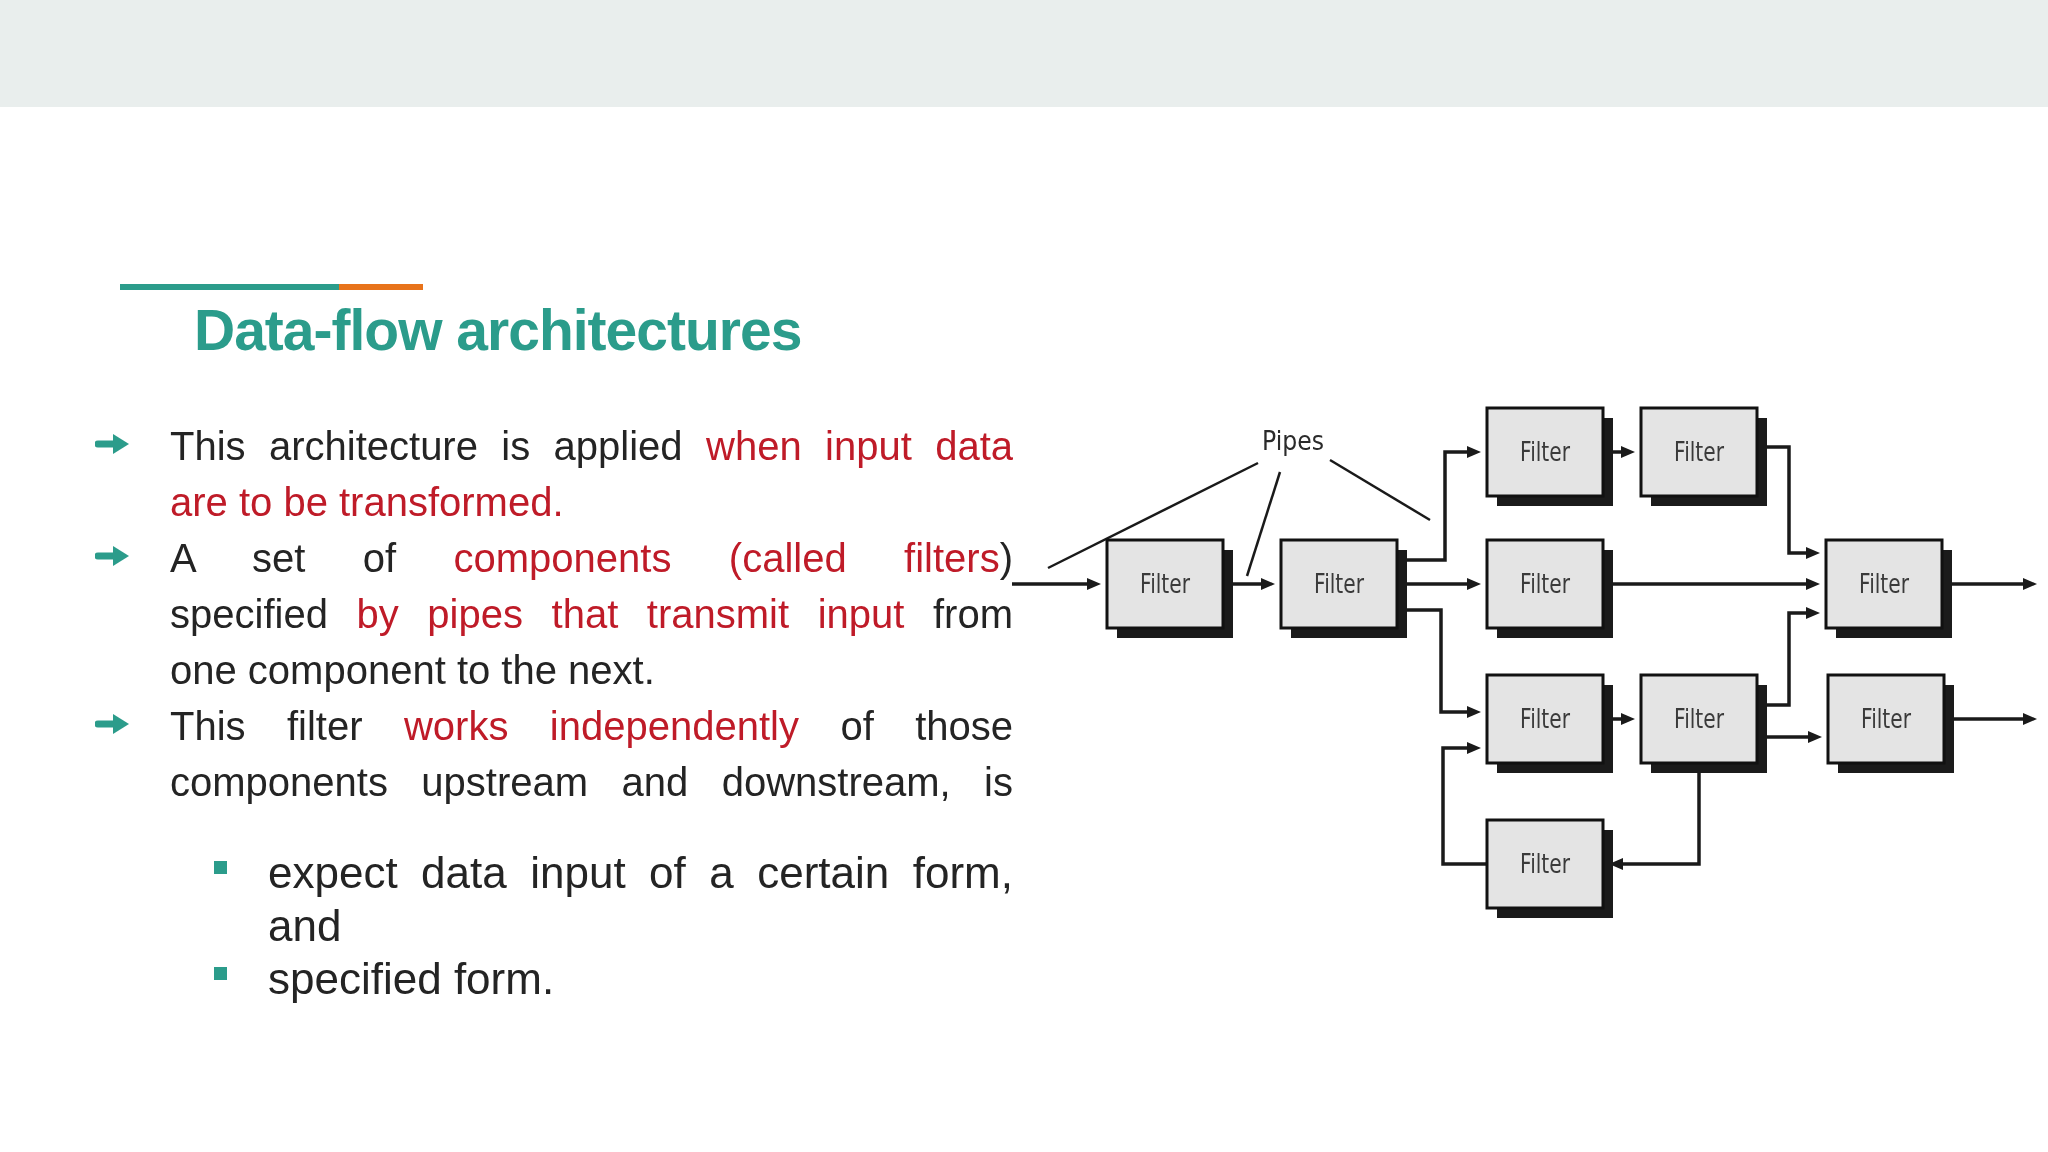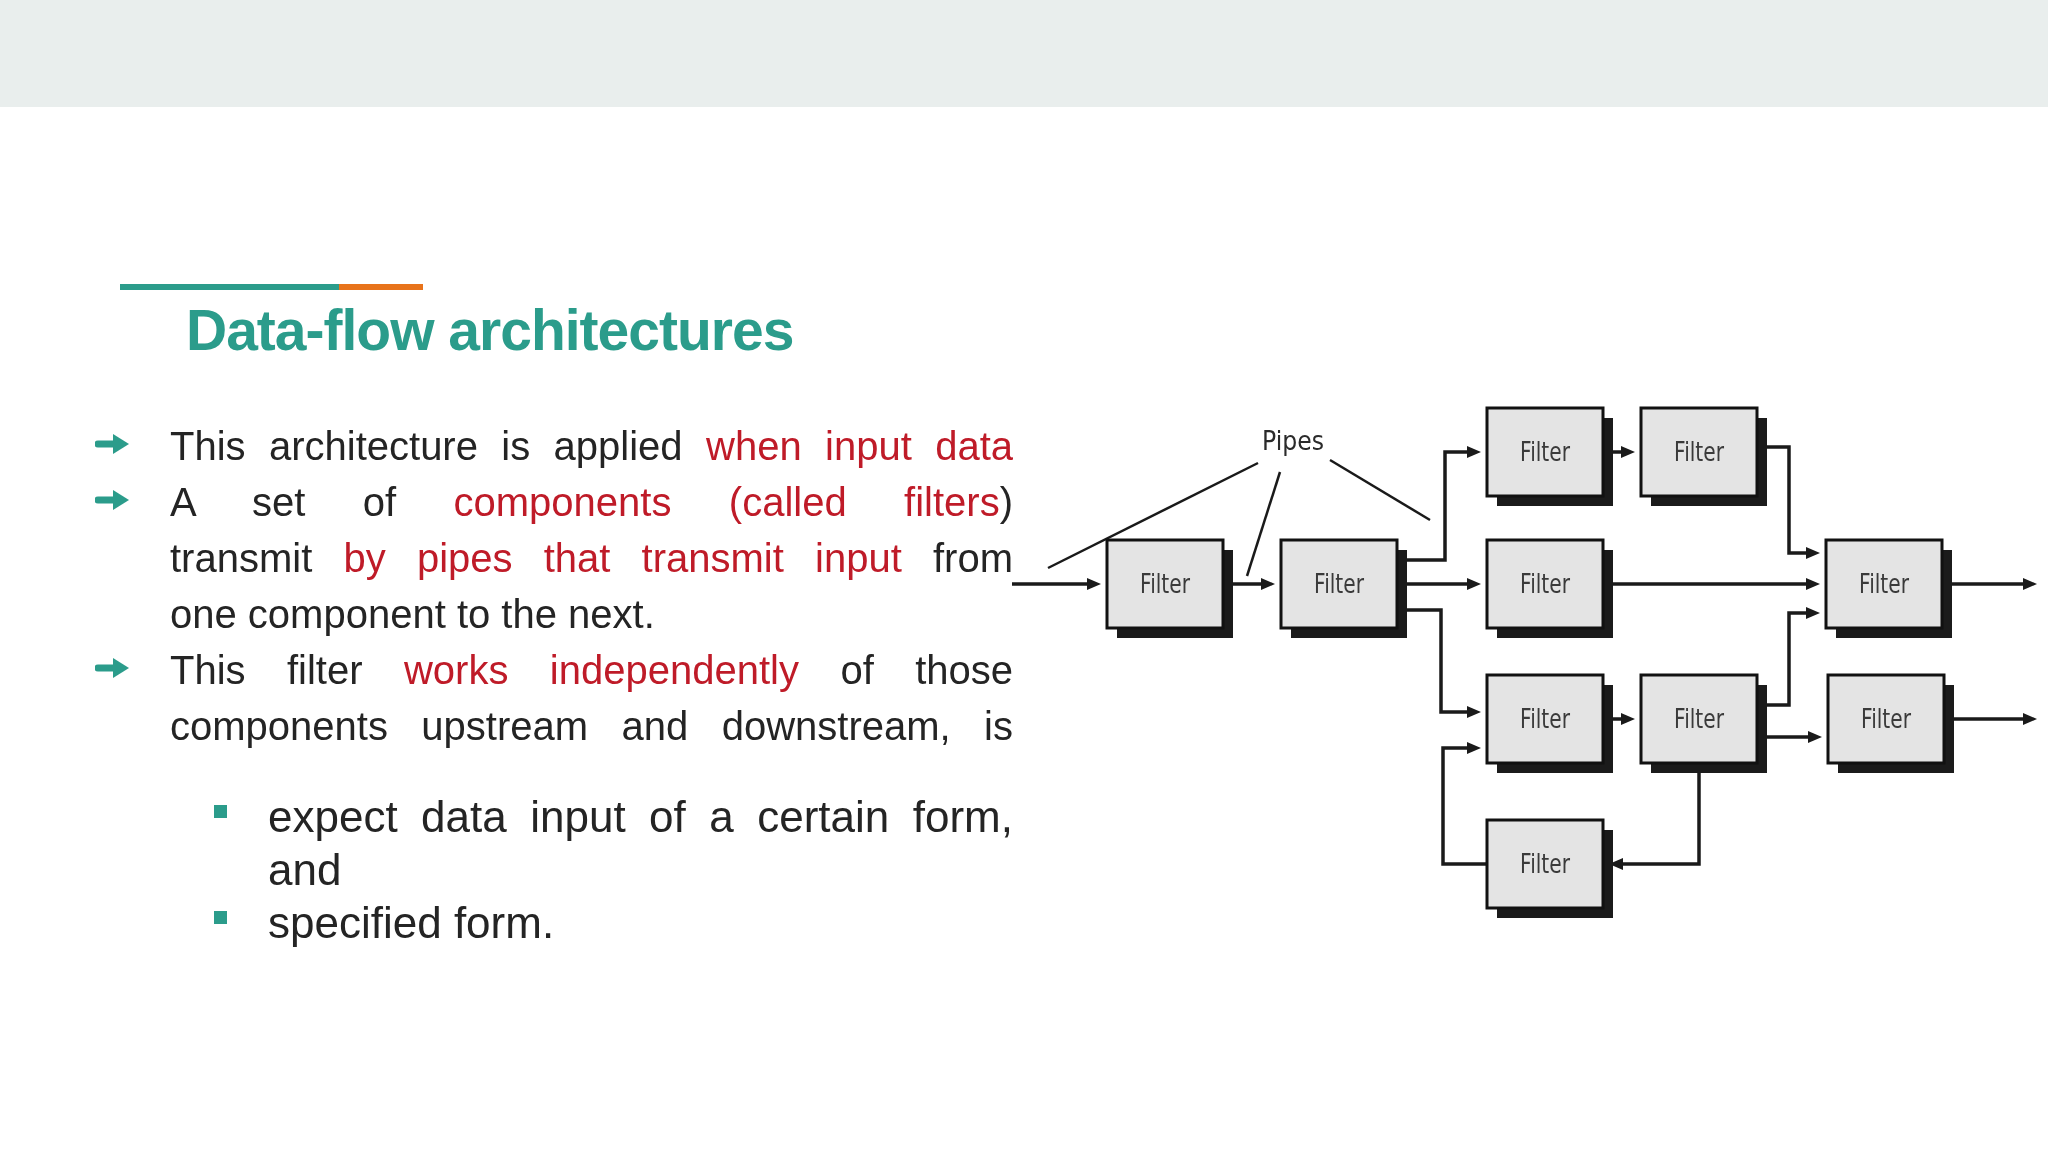--- a/index.html
+++ b/index.html
@@ -2,21 +2,21 @@
 <html><head>
 <meta charset="utf-8">
 <style>
   html,body{margin:0;padding:0;background:#ffffff;width:2048px;height:1152px;overflow:hidden;
     font-family:"Liberation Sans","DejaVu Sans",sans-serif;}
   .slide{position:relative;width:2048px;height:1152px;background:#ffffff;}
   .top-band{position:absolute;left:0;top:0;width:2048px;height:107px;background:#e9eeed;}
   .accent-rule{position:absolute;left:120px;top:284px;height:6px;width:303px;font-size:0;}
   .accent-rule .seg-teal{display:inline-block;width:219px;height:6px;background:#2b9c8b;}
   .accent-rule .seg-orange{display:inline-block;width:84px;height:6px;background:#e8731a;}
-  .title{position:absolute;left:186px;top:297px;margin:0;font-size:57px;font-weight:bold;
+  .title{position:absolute;left:194px;top:297px;margin:0;font-size:57px;font-weight:bold;
     letter-spacing:-1px;color:#2b9c8b;white-space:nowrap;}
   .bullets{position:absolute;left:95px;top:418px;width:918px;}
   .bullet-row{display:flex;align-items:flex-start;justify-content:center;}
   .bullet-row.gap{}
   .marker-cell{width:75px;flex:0 0 75px;padding-top:14px;}
   .bullet-text{flex:1;font-size:40px;line-height:56px;color:#242424;}
   .line{text-align:justify;text-align-last:justify;}
   .line.last{text-align-last:left;}
   .red{color:#bf1b28;}
   .subs{margin-top:36px;padding-left:119px;}
@@ -45,30 +45,31 @@
   <h1 class="title">Data-flow architectures</h1>
 
   <div class="bullets" id="bullets">
       <div class="bullet-row">
         <div class="marker-cell"><svg width="36" height="24" viewBox="0 0 36 24">
             <path d="M3 12 H22" stroke="#2b9c8b" stroke-width="7" stroke-linecap="round" fill="none"></path>
             <path d="M18 2 L34 12 L18 22 Z" fill="#2b9c8b"></path>
           </svg></div>
         <div class="bullet-text">
           <div class="line"><span>This architecture is applied </span><span class="red">when input data</span></div>
+          <div class="line last"><span class="red">are to be transformed.</span></div>
         </div>
       </div>
       <div class="bullet-row gap">
         <div class="marker-cell"><svg width="36" height="24" viewBox="0 0 36 24">
             <path d="M3 12 H22" stroke="#2b9c8b" stroke-width="7" stroke-linecap="round" fill="none"></path>
             <path d="M18 2 L34 12 L18 22 Z" fill="#2b9c8b"></path>
           </svg></div>
         <div class="bullet-text">
           <div class="line"><span>A set of </span><span class="red">components (called filters</span><span>)</span></div>
-          <div class="line"><span>transmit </span><span class="red">by pipes that transmit input</span><span> from</span></div>
+          <div class="line"><span>specified </span><span class="red">by pipes that transmit input</span><span> from</span></div>
           <div class="line last"><span>one component to the next.</span></div>
         </div>
       </div>
       <div class="bullet-row gap">
         <div class="marker-cell"><svg width="36" height="24" viewBox="0 0 36 24">
             <path d="M3 12 H22" stroke="#2b9c8b" stroke-width="7" stroke-linecap="round" fill="none"></path>
             <path d="M18 2 L34 12 L18 22 Z" fill="#2b9c8b"></path>
           </svg></div>
         <div class="bullet-text">
           <div class="line"><span>This filter </span><span class="red">works independently</span><span> of those</span></div>

